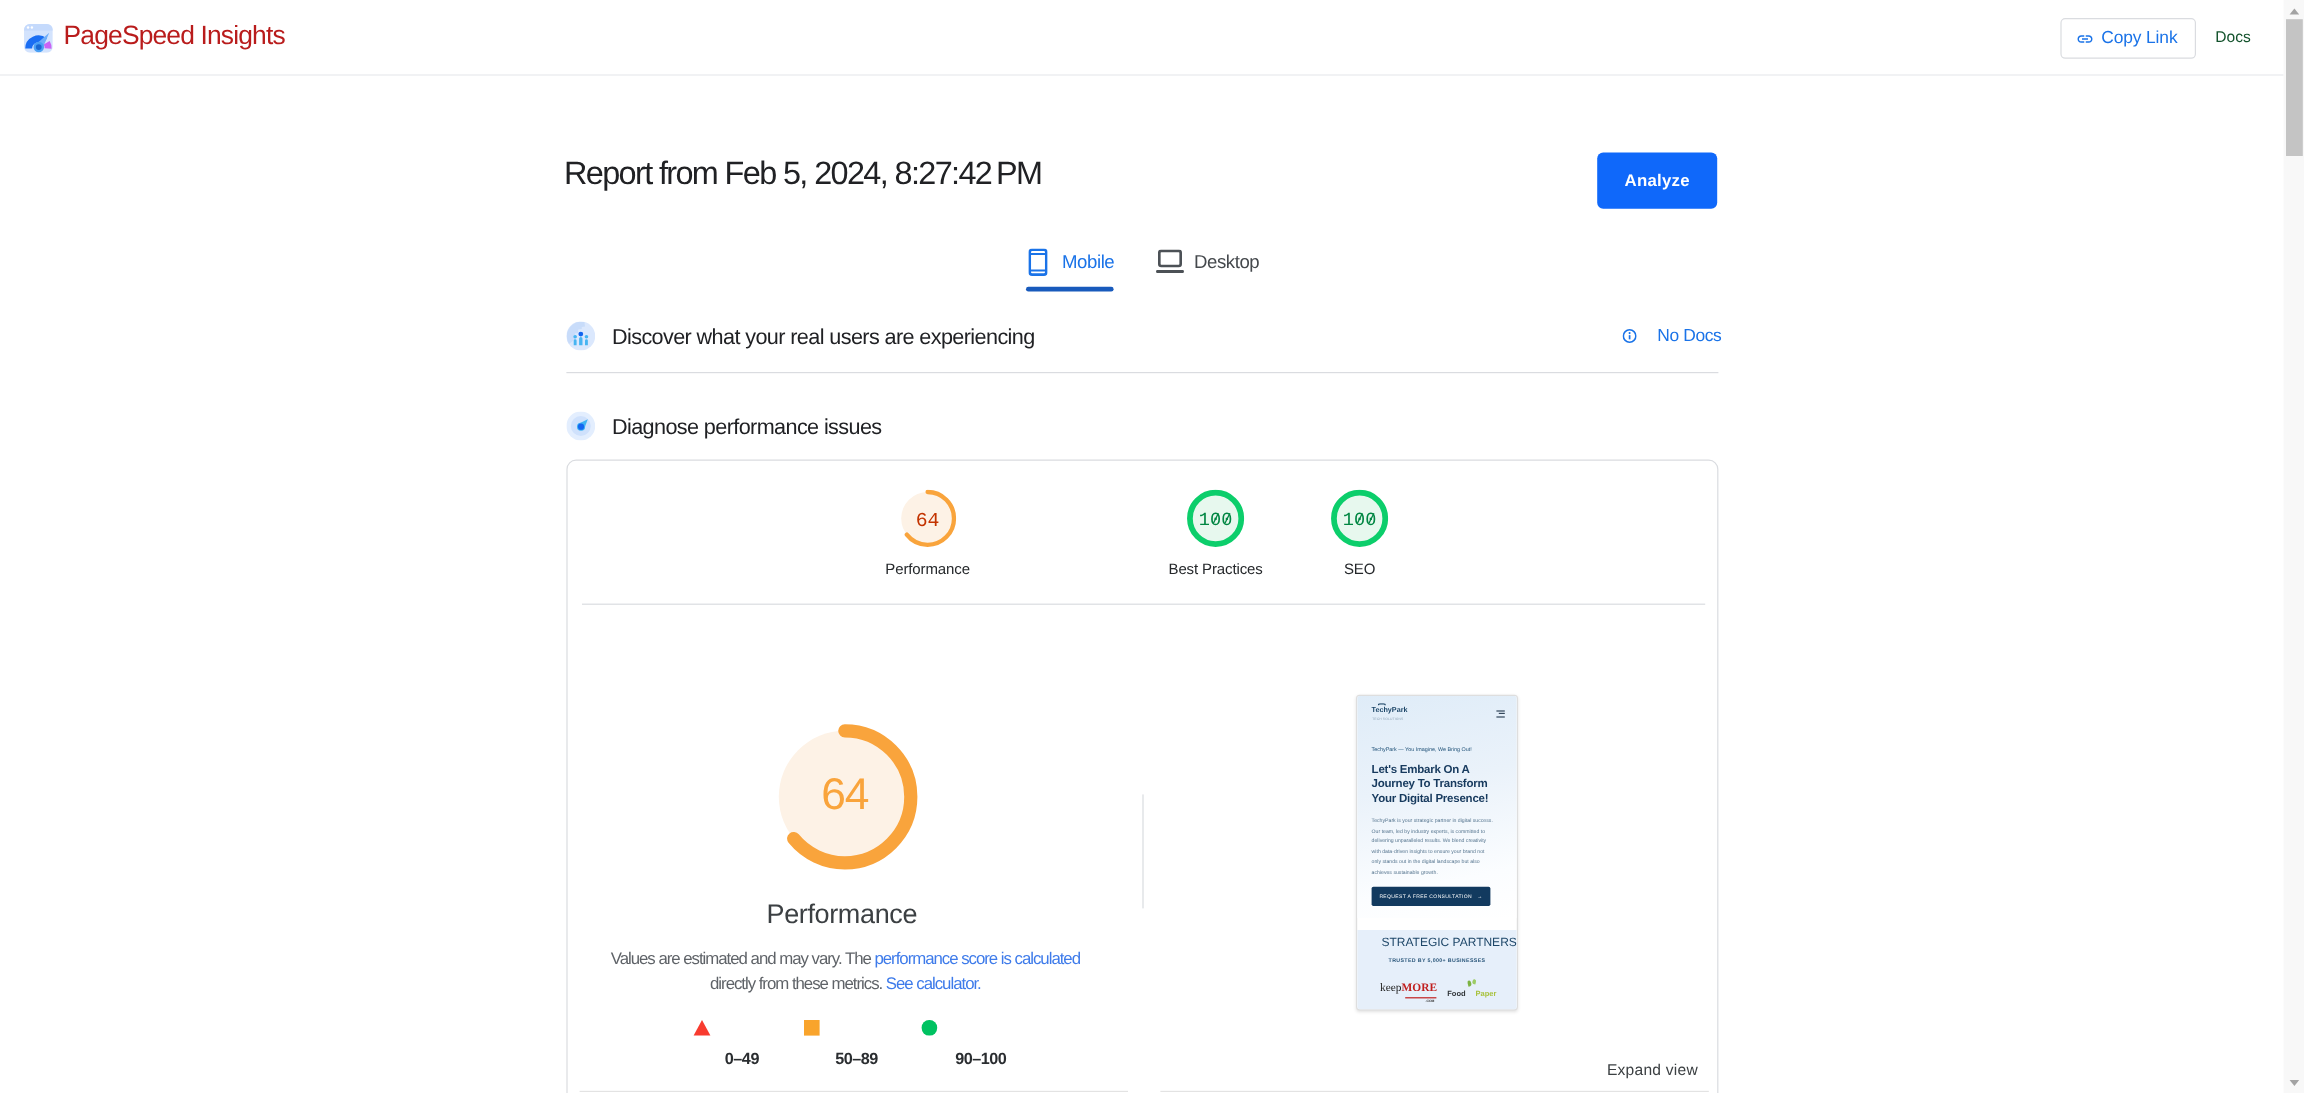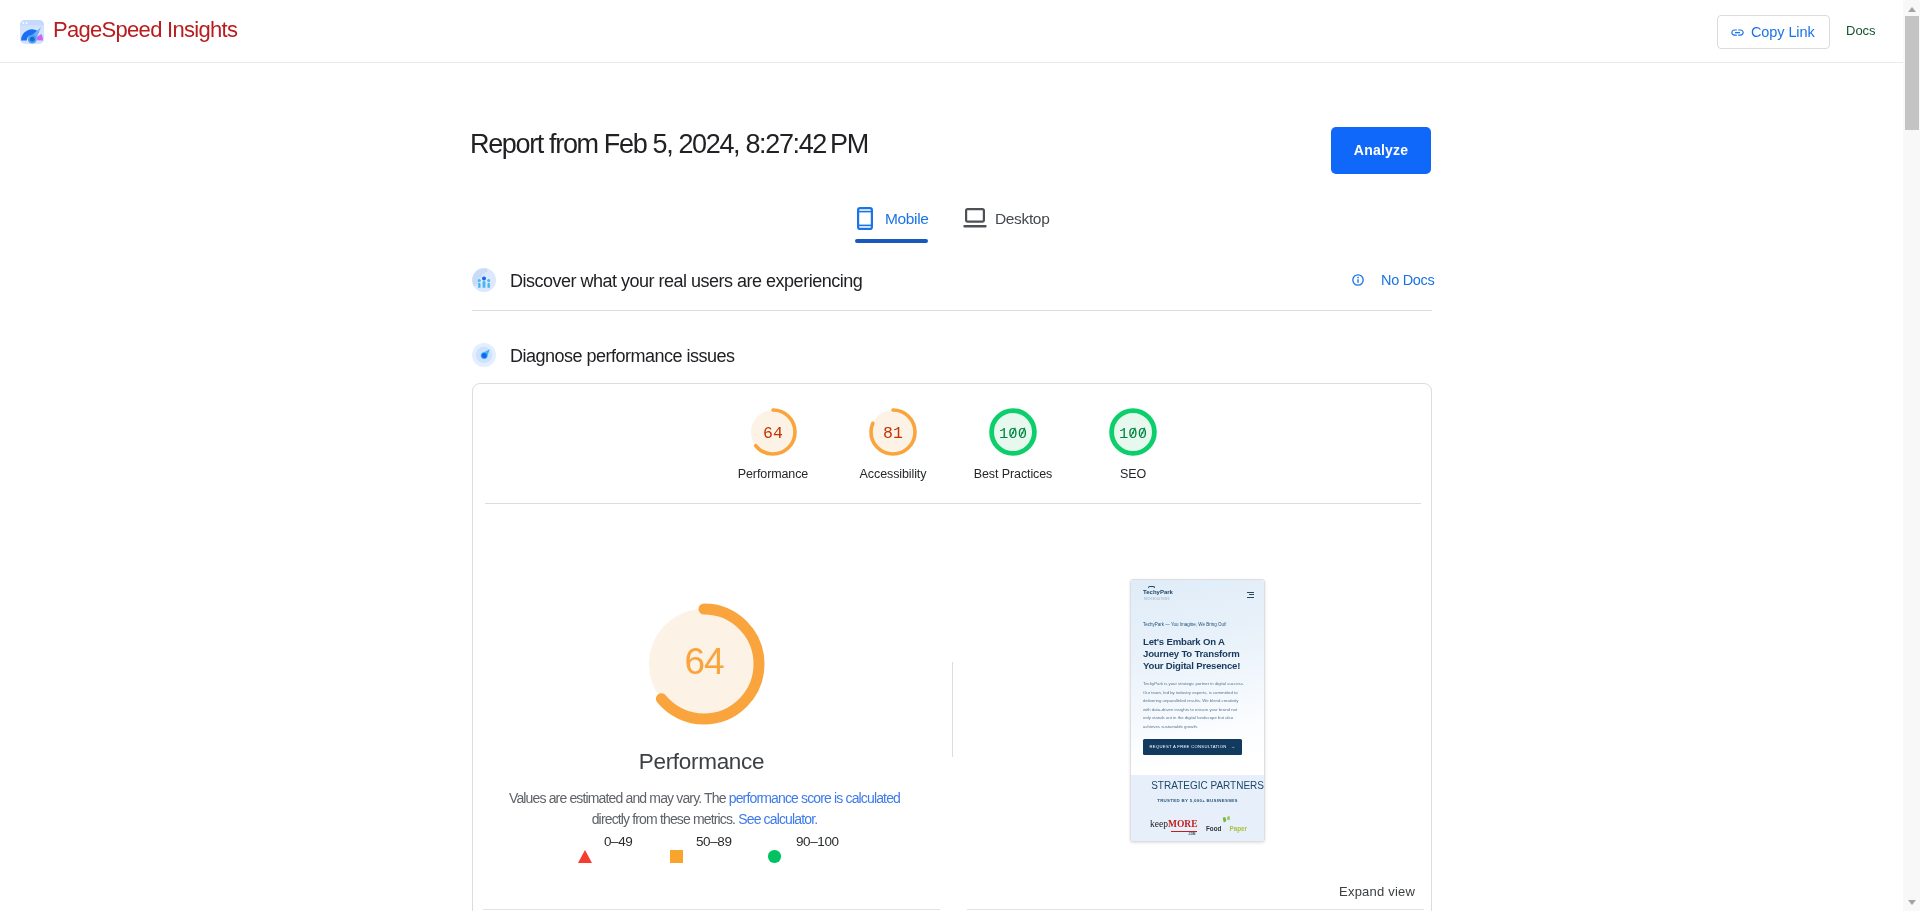--- a/index.html
+++ b/index.html
@@ -55,21 +55,21 @@
 
 #biggauge { position:absolute; left:167px; top:216px; }
 #bignum { position:absolute; left:167px; top:257px; width:128px; text-align:center; font-size:37px; letter-spacing:-1px; color:#f9a43c; }
 #perf-title { position:absolute; left:-3px; top:365px; width:463px; text-align:center; font-size:22.5px; letter-spacing:-0.3px; color:#3c4043; }
 #perf-desc { position:absolute; left:0px; top:404px; width:463px; text-align:center; font-size:14px; letter-spacing:-0.85px; line-height:21px; color:#5f6368; }
 #perf-desc a { color:#3e7bea; text-decoration:none; }
 #legend { position:absolute; left:0; top:0; width:0; height:0; font-size:13.5px; letter-spacing:-0.4px; color:#2a2d30; }
 .tri { position:absolute; left:105px; top:465.5px; width:0; height:0; border-left:7.5px solid transparent; border-right:7.5px solid transparent; border-bottom:13px solid #f83b2f; }
 .sq { position:absolute; left:197px; top:466px; width:12.5px; height:12.5px; background:#f9a42c; }
 .dot { position:absolute; left:295px; top:466px; width:12.5px; height:12.5px; border-radius:50%; background:#00c261; }
-.leg-txt { position:absolute; top:450px; line-height:16px; white-space:nowrap; }
+.leg-txt { position:absolute; top:491px; line-height:16px; white-space:nowrap;font-weight:bold; }
 
 #vdivider { position:absolute; left:479px; top:278px; width:1px; height:95px; background:#dadce0; }
 
 
 #metrics-lbl { position:absolute; left:8.5px; top:530px; font-size:12px; font-weight:bold; letter-spacing:0.3px; color:#3c4043; }
 #expand-lbl { position:absolute; right:16px; top:500px; font-size:13px; letter-spacing:0.2px; color:#3c4043; }
 #mline1 { position:absolute; left:10px; top:525px; width:457px; height:1px; background:#e3e3e3; }
 #mline2 { position:absolute; left:494px; top:525px; width:457px; height:1px; background:#e3e3e3; }
 
 
@@ -158,28 +158,20 @@
 
   <div id="card">
     <div class="gcell" style="left:240px;">
       <svg width="48" height="48" viewBox="0 0 48 48">
         <circle cx="24" cy="24" r="22" fill="#fdf2e6"></circle>
         <circle cx="24" cy="24" r="22" fill="none" stroke="#f9a43c" stroke-width="3.6" stroke-linecap="round" stroke-dasharray="88.47 138.23" transform="rotate(-90 24 24)"></circle>
         <text x="24" y="30" text-anchor="middle" font-family="Liberation Mono, monospace" font-size="16.5" fill="#c33300">64</text>
       </svg>
       <div class="glabel">Performance</div>
     </div>
-    <div class="gcell" style="left:360px;">
-      <svg width="48" height="48" viewBox="0 0 48 48">
-        <circle cx="24" cy="24" r="22" fill="#fdf2e6"></circle>
-        <circle cx="24" cy="24" r="22" fill="none" stroke="#f9a43c" stroke-width="3.6" stroke-linecap="round" stroke-dasharray="111.97 138.23" transform="rotate(-90 24 24)"></circle>
-        <text x="24" y="30" text-anchor="middle" font-family="Liberation Mono, monospace" font-size="16.5" fill="#c33300">81</text>
-      </svg>
-      <div class="glabel">Accessibility</div>
-    </div>
     <div class="gcell" style="left:480px;">
       <svg width="48" height="48" viewBox="0 0 48 48">
         <circle cx="24" cy="24" r="21.4" fill="#e7f8ee"></circle>
         <circle cx="24" cy="24" r="21.4" fill="none" stroke="#0cce6b" stroke-width="4.8"></circle>
         <text x="24" y="29.5" text-anchor="middle" font-family="Liberation Mono, monospace" font-size="15.5" fill="#018642">100</text>
         <line x1="22.1" y1="28.3" x2="26.3" y2="19.7" stroke="#018642" stroke-width="1.1"></line>
         <line x1="31.7" y1="28.3" x2="35.9" y2="19.7" stroke="#018642" stroke-width="1.1"></line>
       </svg>
       <div class="glabel">Best Practices</div>
     </div>

